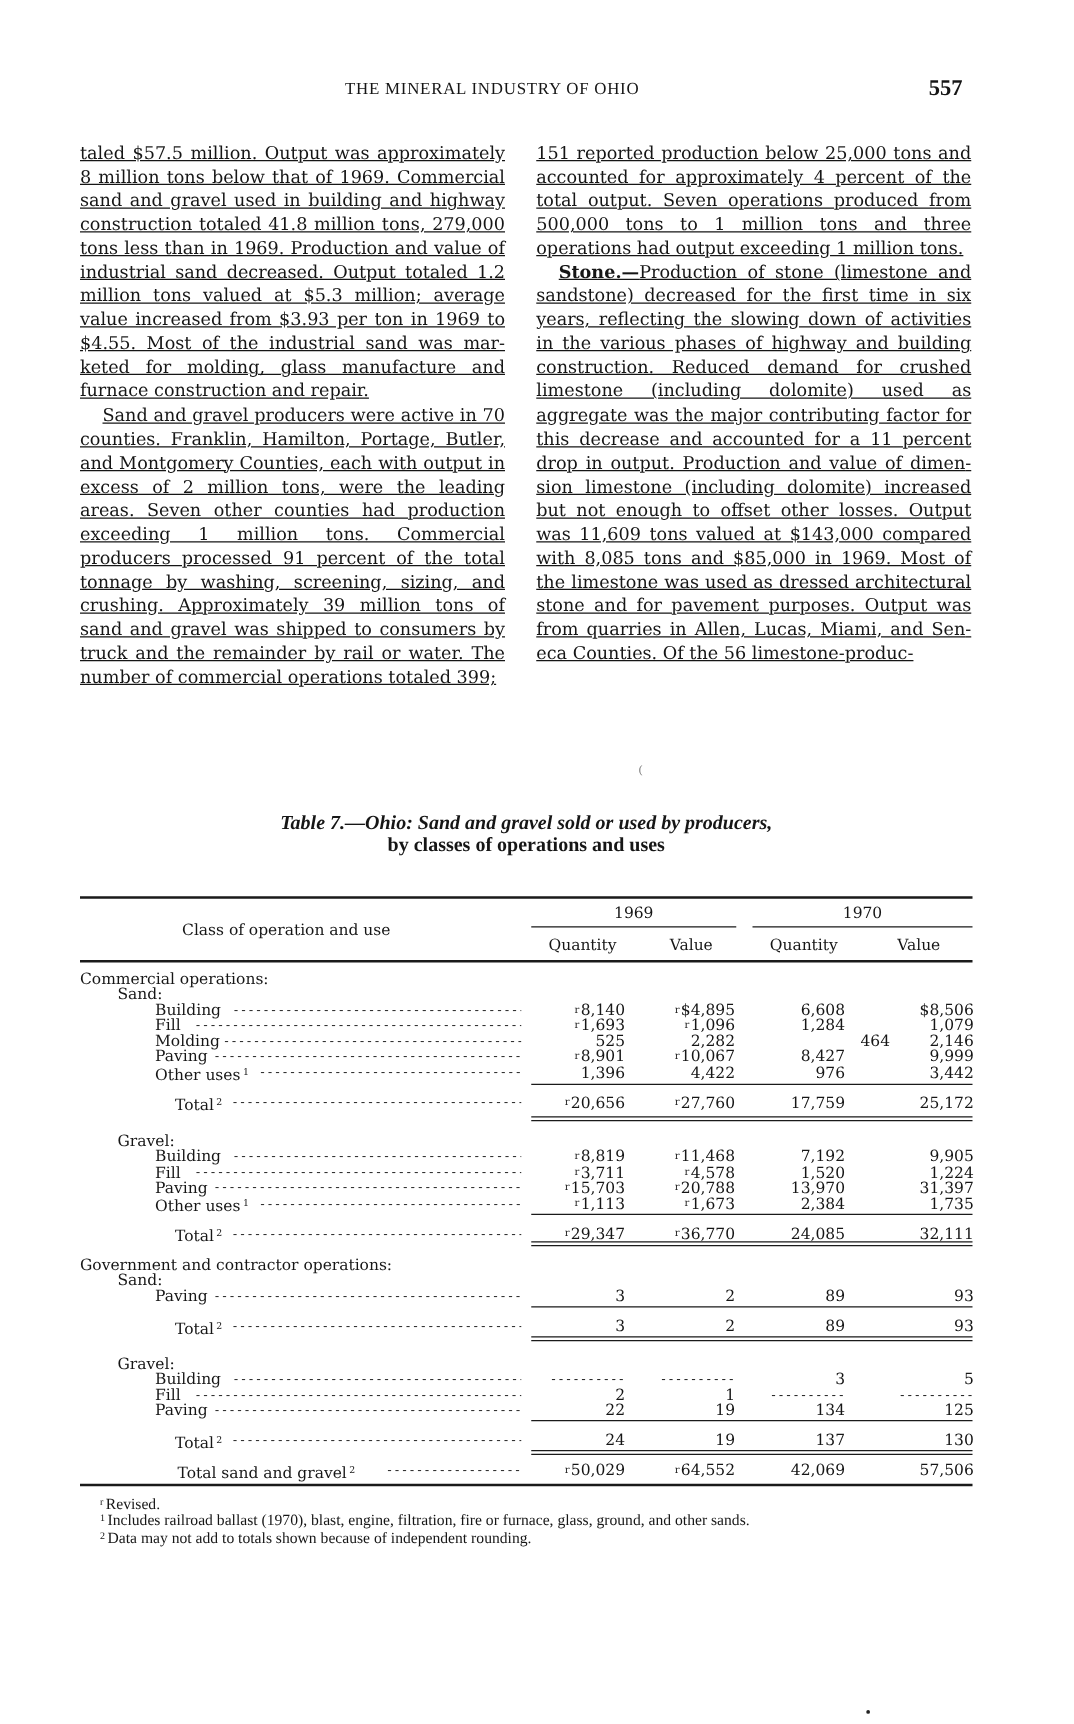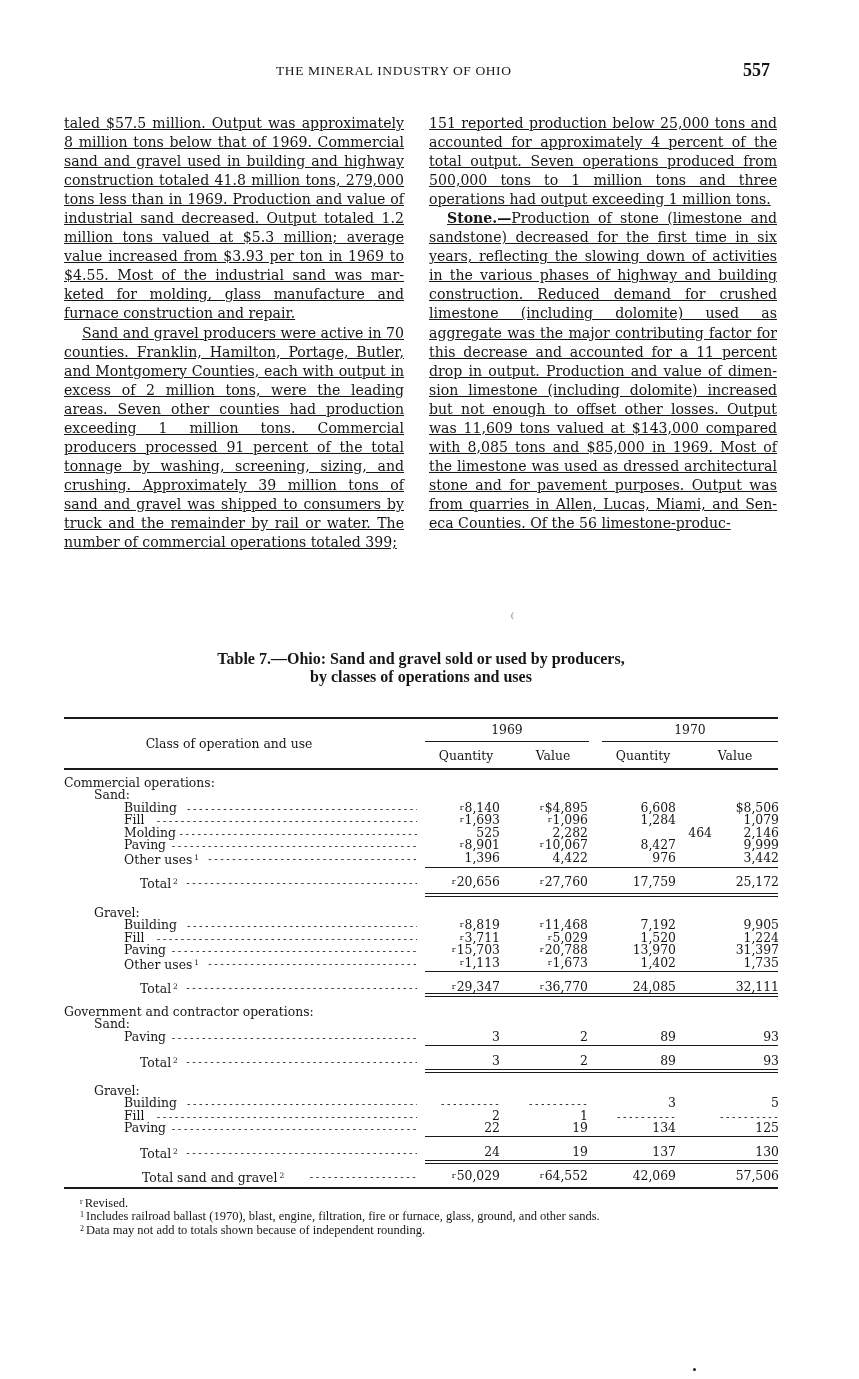--- a/index.html
+++ b/index.html
@@ -13,21 +13,21 @@
   .col { position: absolute; top: 114px; font-family: "DejaVu Serif", serif; font-size: 14.1px; line-height: 19.05px; text-align: justify; hyphens: manual; text-decoration: underline; }
   .col-left { left: 64px; width: 340px; }
   .col-right { left: 429px; width: 348px; }
   .col p { margin: 0; text-indent: 0; }
   .col p.indent { text-indent: 18px; }
   .col .runin { font-weight: bold; }
 
   .stray-mark { position: absolute; left: 511px; top: 610px; font-family: "Liberation Serif", serif; font-size: 9px; color: #777; }
 
   .table-caption { position: absolute; top: 650px; left: 64px; width: 714px; text-align: center; font-family: "Liberation Serif", serif; }
-  .caption-line1 { font-size: 16px; font-weight: bold; line-height: 18px; }
+  .caption-line1 { font-size: 16px; font-weight: bold; line-height: 18px; font-style: italic; }
   .caption-line2 { font-size: 16px; font-weight: bold; line-height: 18px; }
   .caption-units { font-size: 13px; line-height: 20px; margin-top: 2px; }
 
   .rule { position: absolute; background: #1a1a1a; }
   .t-text { position: absolute; font-family: "DejaVu Serif", serif; font-size: 12.4px; line-height: 12.6px; white-space: nowrap; }
   .hdr { position: absolute; font-family: "DejaVu Serif", serif; font-size: 12.4px; white-space: nowrap; text-align: center; }
   .num { position: absolute; font-family: "DejaVu Serif", serif; font-size: 12.4px; line-height: 12.6px; text-align: right; white-space: nowrap; }
   .rmark { font-size: 8px; vertical-align: 2px; margin-right: 1px; }
   .sup { font-size: 7.5px; vertical-align: 4px; margin-left: 2px; }
   .leader { position: absolute; font-family: "DejaVu Sans Mono", monospace; font-size: 10px; overflow: hidden; white-space: nowrap; letter-spacing: 0px; color: #222; }
@@ -118,34 +118,34 @@
       <div class="t-text" style="left: 94px; top: 907px;"><span>Gravel:</span></div>
       <div class="t-text" style="left: 124px; top: 919px;"><span>Building</span></div>
       <div class="leader" style="left: 185.8px; top: 920px; width: 231.2px;">------------------------------------------------------------------------</div>
       <div class="num" style="left: 420px; width: 80px; top: 919px;"><span class="rmark">r</span><span>8,819</span></div>
       <div class="num" style="left: 508px; width: 80px; top: 919px;"><span class="rmark">r</span><span>11,468</span></div>
       <div class="num" style="left: 596px; width: 80px; top: 919px;"><span>7,192</span></div>
       <div class="num" style="left: 699px; width: 80px; top: 919px;"><span>9,905</span></div>
       <div class="t-text" style="left: 124px; top: 932px;"><span>Fill</span></div>
       <div class="leader" style="left: 155.4px; top: 933px; width: 261.6px;">------------------------------------------------------------------------</div>
       <div class="num" style="left: 420px; width: 80px; top: 932px;"><span class="rmark">r</span><span>3,711</span></div>
-      <div class="num" style="left: 508px; width: 80px; top: 932px;"><span class="rmark">r</span><span>5,029</span></div>
+      <div class="num" style="left: 508px; width: 80px; top: 932px;"><span class="rmark">r</span><span>4,578</span></div>
       <div class="num" style="left: 596px; width: 80px; top: 932px;"><span>1,520</span></div>
       <div class="num" style="left: 699px; width: 80px; top: 932px;"><span>1,224</span></div>
       <div class="t-text" style="left: 124px; top: 944px;"><span>Paving</span></div>
       <div class="leader" style="left: 170.6px; top: 945px; width: 246.4px;">------------------------------------------------------------------------</div>
       <div class="num" style="left: 420px; width: 80px; top: 944px;"><span class="rmark">r</span><span>15,703</span></div>
       <div class="num" style="left: 508px; width: 80px; top: 944px;"><span class="rmark">r</span><span>20,788</span></div>
       <div class="num" style="left: 596px; width: 80px; top: 944px;"><span>13,970</span></div>
       <div class="num" style="left: 699px; width: 80px; top: 944px;"><span>31,397</span></div>
       <div class="t-text" style="left: 124px; top: 957px;"><span>Other uses</span><span class="sup">1</span></div>
       <div class="leader" style="left: 207px; top: 958px; width: 210px;">------------------------------------------------------------------------</div>
       <div class="num" style="left: 420px; width: 80px; top: 957px;"><span class="rmark">r</span><span>1,113</span></div>
       <div class="num" style="left: 508px; width: 80px; top: 957px;"><span class="rmark">r</span><span>1,673</span></div>
-      <div class="num" style="left: 596px; width: 80px; top: 957px;"><span>1,402</span></div>
+      <div class="num" style="left: 596px; width: 80px; top: 957px;"><span>2,384</span></div>
       <div class="num" style="left: 699px; width: 80px; top: 957px;"><span>1,735</span></div>
       <div class="t-text" style="left: 140px; top: 981px;"><span>Total</span><span class="sup">2</span></div>
       <div class="leader" style="left: 185px; top: 982px; width: 232px;">------------------------------------------------------------------------</div>
       <div class="num" style="left: 420px; width: 80px; top: 981px;"><span class="rmark">r</span><span>29,347</span></div>
       <div class="num" style="left: 508px; width: 80px; top: 981px;"><span class="rmark">r</span><span>36,770</span></div>
       <div class="num" style="left: 596px; width: 80px; top: 981px;"><span>24,085</span></div>
       <div class="num" style="left: 699px; width: 80px; top: 981px;"><span>32,111</span></div>
       <div class="t-text" style="left: 64px; top: 1006px;"><span>Government and contractor operations:</span></div>
       <div class="t-text" style="left: 94px; top: 1018px;"><span>Sand:</span></div>
       <div class="t-text" style="left: 124px; top: 1031px;"><span>Paving</span></div>

